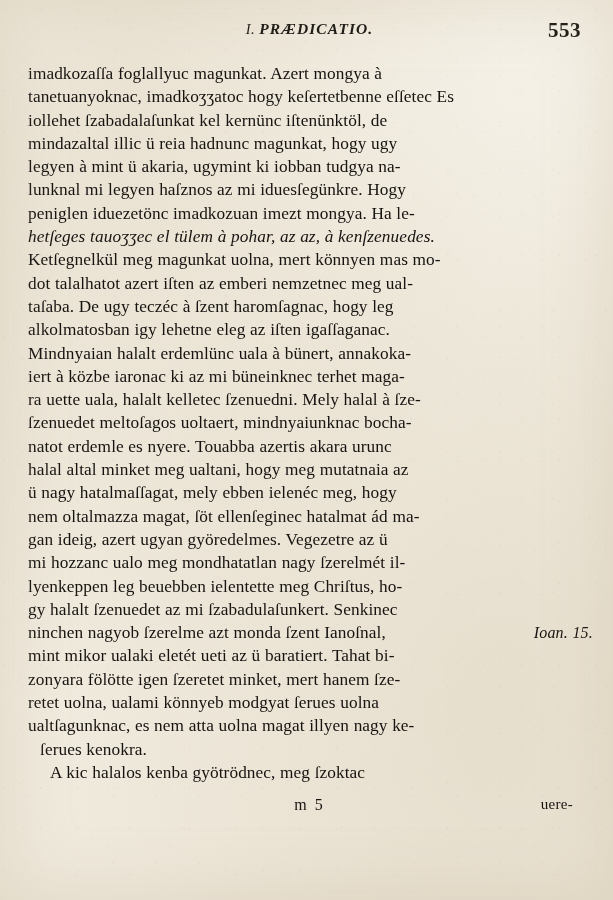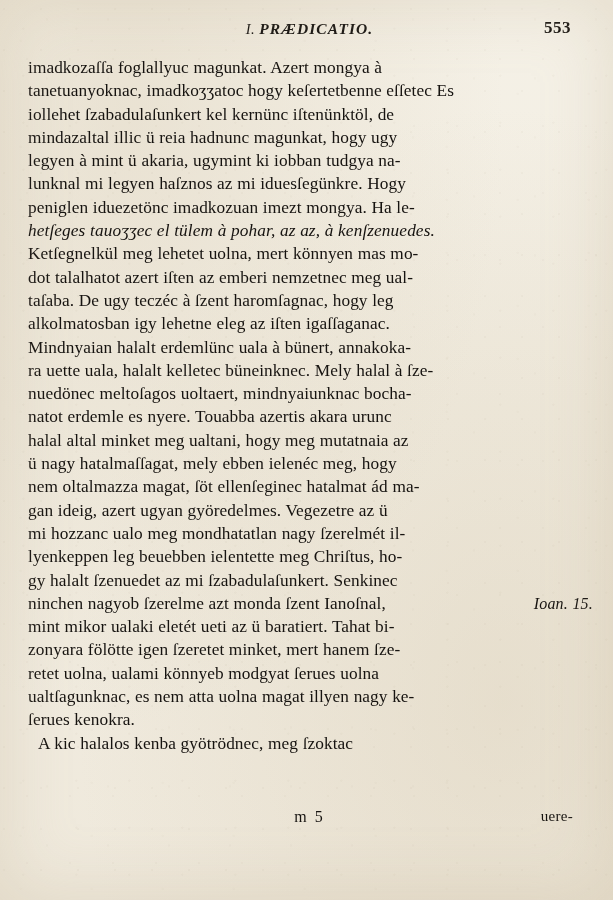--- a/index.html
+++ b/index.html
@@ -41,21 +41,21 @@
     position: absolute;
     left: 28px;
     right: 22px;
     top: 18px;
   }
 
   
   .header {
     position: relative;
     height: 26px;
-    margin-bottom: 12px;
+    margin-bottom: 18px;
   }
   .head-center {
     position: absolute;
     left: 50%;
     transform: translateX(-50%);
     top: 2px;
     white-space: nowrap;
     font-size: 15.5px;
     letter-spacing: 0.4px;
   }
@@ -65,23 +65,23 @@
   }
   .head-center .caps {
     font-variant: small-caps;
     font-weight: 700;
     font-style: italic;
     letter-spacing: 1.1px;
     font-size: 15.5px;
   }
   .folio {
     position: absolute;
-    right: 20px;
+    right: 10px;
     top: 0px;
-    font-size: 17px;
+    font-size: 21px;
     font-weight: 700;
     letter-spacing: 0.5px;
   }
 
   
   .body-text {
     font-size: 17.3px;
     line-height: 23.3px;
     text-align: justify;
     text-justify: inter-word;
@@ -104,28 +104,29 @@
     white-space: nowrap;
     letter-spacing: 0.2px;
   }
 
   .line {
     display: block;
     white-space: nowrap;
   }
   .last-line {
     display: block;
+    margin-left: 12px;
   }
 
   
   .footer {
     position: absolute;
     left: 28px;
     right: 22px;
-    bottom: 68px;
+    bottom: 80px;
     height: 24px;
     font-family: Liberation Serif, serif;
   }
   .sig {
     position: absolute;
     left: 50%;
     transform: translateX(-50%);
     font-size: 16px;
     letter-spacing: 2px;
   }
@@ -157,33 +158,34 @@
         <span class="roman">I.</span>
         <span class="caps">PRÆDICATIO.</span>
       </div>
       <div class="folio">553</div>
     </div>
 
     <div class="body-text">
       <p>
         <span class="line">imadkozaſſa foglallyuc magunkat. Azert mongya à</span>
         <span class="line ital-mix">tanetuanyoknac, imadkoʒʒatoc hogy keſertetbenne eſſetec Es</span>
-        <span class="line">iollehet ſzabadulaſunkert kel kernünc iſtenünktöl, de</span>
+        <span class="line">iollehet ſzabadalaſunkat kel kernünc iſtenünktöl, de</span>
         <span class="line">mindazaltal illic ü reia hadnunc magunkat, hogy ugy</span>
         <span class="line">legyen à mint ü akaria, ugymint ki iobban tudgya na-</span>
         <span class="line">lunknal mi legyen haſznos az mi iduesſegünkre. Hogy</span>
         <span class="line">peniglen iduezetönc imadkozuan imezt mongya. Ha le-</span>
         <span class="line ital">hetſeges tauoʒʒec el tülem à pohar, az az, à kenſzenuedes.</span>
-        <span class="line">Ketſegnelkül meg lehetet uolna, mert könnyen mas mo-</span>
+        <span class="line">Ketſegnelkül meg magunkat uolna, mert könnyen mas mo-</span>
         <span class="line">dot talalhatot azert iſten az emberi nemzetnec meg ual-</span>
         <span class="line">taſaba. De ugy teczéc à ſzent haromſagnac, hogy leg</span>
         <span class="line">alkolmatosban igy lehetne eleg az iſten igaſſaganac.</span>
         <span class="line">Mindnyaian halalt erdemlünc uala à bünert, annakoka-</span>
-        <span class="line">ra uette uala, halalt kelletec büneinknec. Mely halal à ſze-</span>
-        <span class="line">nuedönec meltoſagos uoltaert, mindnyaiunknac bocha-</span>
+        <span class="line">iert à közbe iaronac ki az mi büneinknec terhet maga-</span>
+        <span class="line">ra uette uala, halalt kelletec ſzenuedni. Mely halal à ſze-</span>
+        <span class="line">ſzenuedet meltoſagos uoltaert, mindnyaiunknac bocha-</span>
         <span class="line">natot erdemle es nyere. Touabba azertis akara urunc</span>
         <span class="line">halal altal minket meg ualtani, hogy meg mutatnaia az</span>
         <span class="line">ü nagy hatalmaſſagat, mely ebben ielenéc meg, hogy</span>
         <span class="line">nem oltalmazza magat, ſöt ellenſeginec hatalmat ád ma-</span>
         <span class="line">gan ideig, azert ugyan györedelmes. Vegezetre az ü</span>
         <span class="line">mi hozzanc ualo meg mondhatatlan nagy ſzerelmét il-</span>
         <span class="line">lyenkeppen leg beuebben ielentette meg Chriſtus, ho-</span>
         <span class="line">gy halalt ſzenuedet az mi ſzabadulaſunkert. Senkinec</span>
         <span class="line" style="position:relative">
           <span>ninchen nagyob ſzerelme azt monda ſzent Ianoſnal,</span><span class="marg">Ioan. 15.</span>

